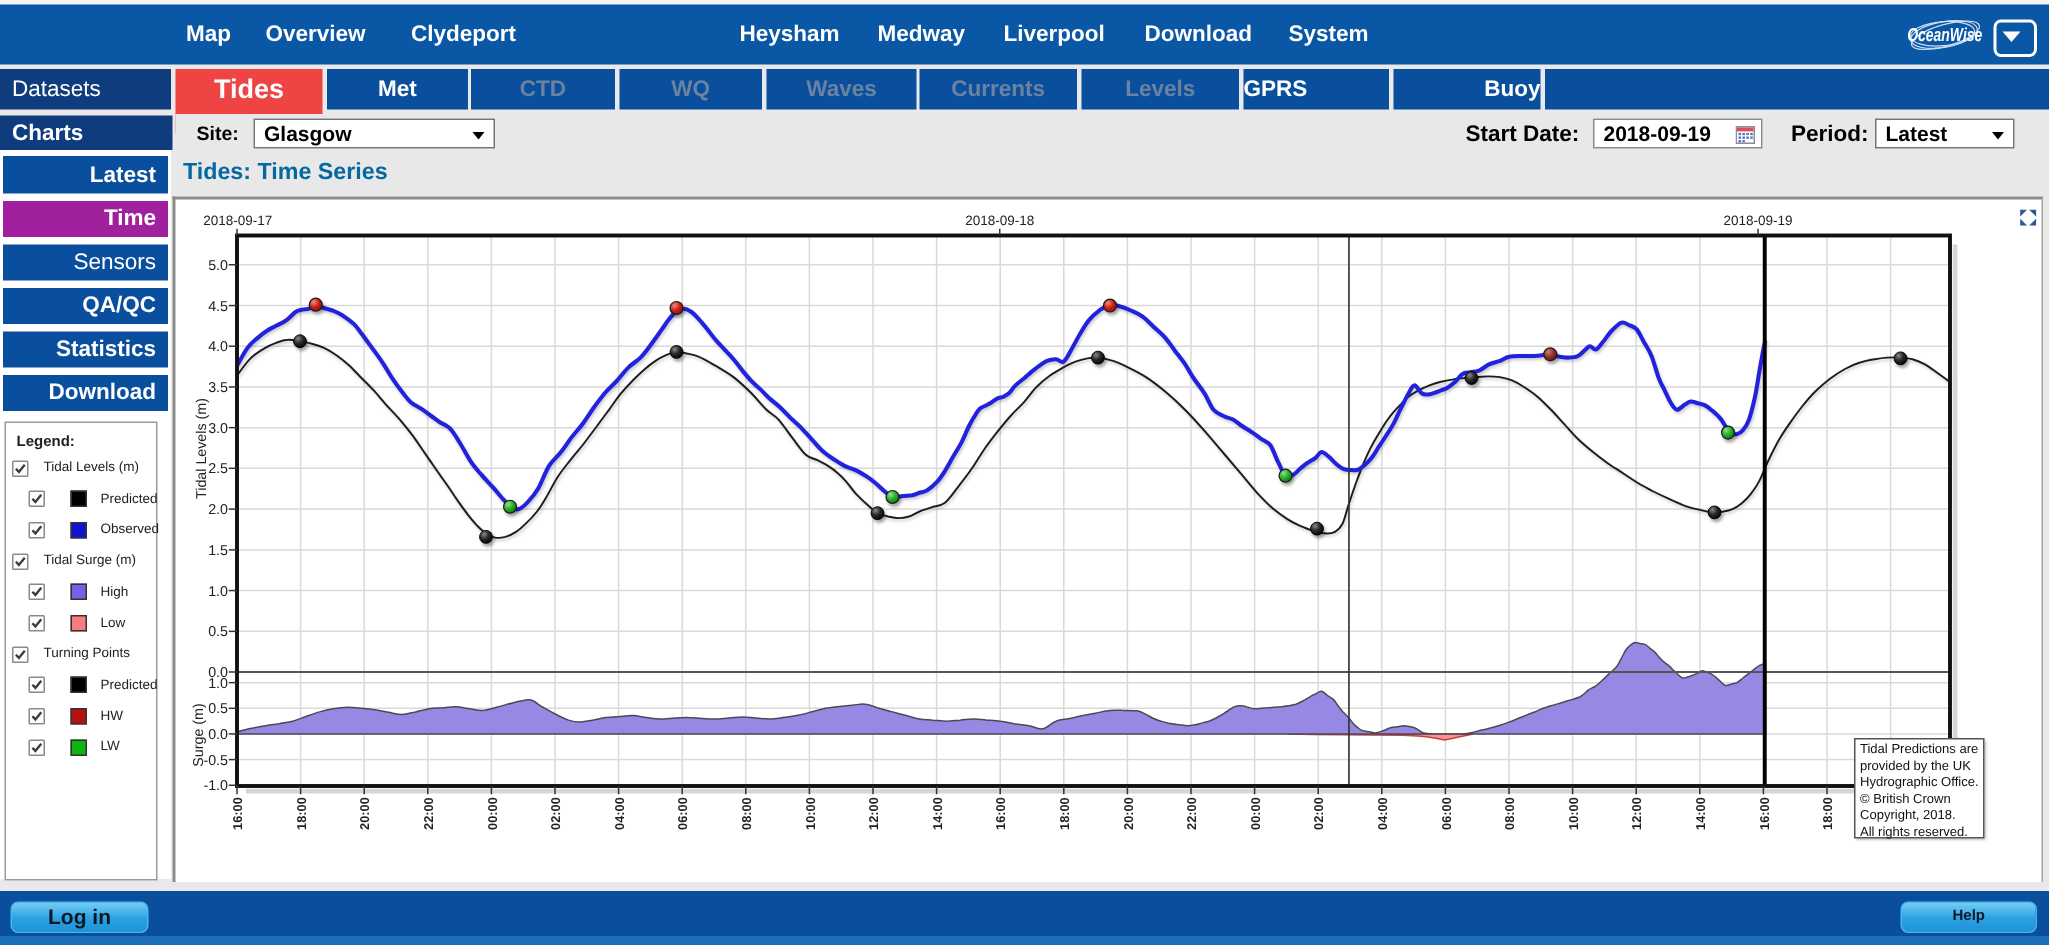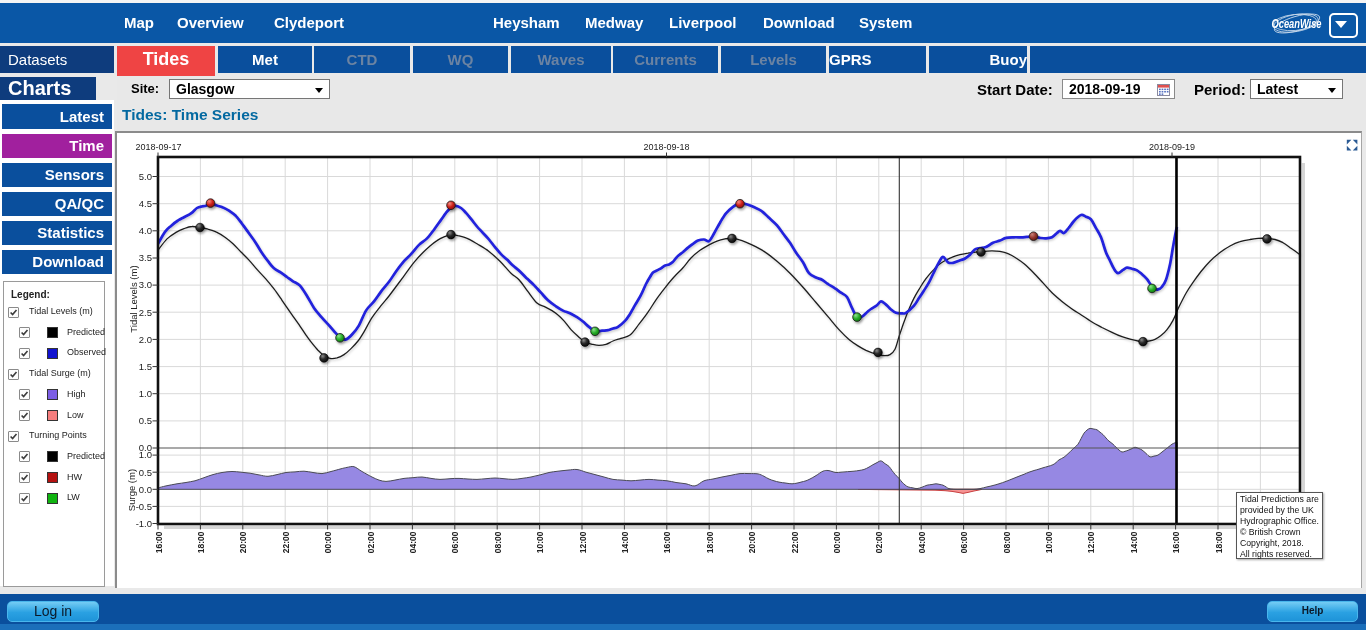--- a/index.html
+++ b/index.html
@@ -39,21 +39,21 @@
     <div style="position:absolute;left:413px;top:0;width:95px;height:27px;background:#0a4f9d;color:#6b83a2;text-align:center;line-height:27px;font-weight:bold;font-size:15px">WQ</div>
     <div style="position:absolute;left:511px;top:0;width:100px;height:27px;background:#0a4f9d;color:#6b83a2;text-align:center;line-height:27px;font-weight:bold;font-size:15px">Waves</div>
     <div style="position:absolute;left:613px;top:0;width:105px;height:27px;background:#0a4f9d;color:#6b83a2;text-align:center;line-height:27px;font-weight:bold;font-size:15px">Currents</div>
     <div style="position:absolute;left:721px;top:0;width:105px;height:27px;background:#0a4f9d;color:#6b83a2;text-align:center;line-height:27px;font-weight:bold;font-size:15px">Levels</div>
     <div style="position:absolute;left:829px;top:0;width:97px;height:27px;background:#0a4f9d;color:#fff;text-align:left;line-height:27px;font-weight:bold;font-size:15px">GPRS</div>
     <div style="position:absolute;left:929px;top:0;width:98px;height:27px;background:#0a4f9d;color:#fff;text-align:right;line-height:27px;font-weight:bold;font-size:15px">Buoy</div>
     <div style="position:absolute;left:1030px;top:0;width:336px;height:27px;background:#0a4f9d"></div>
 </div>
 
 <div class="abs" style="left:117px;top:76px;width:1249px;height:54px;background:#e8e8e8"></div>
-<div class="abs" style="left:0;top:77px;width:96px;height:23px;background:#0e3c7d;color:#fff;font-weight:bold;font-size:20px;line-height:23px;padding-left:8px;box-sizing:border-box">Charts</div>
+<div class="abs" style="left:0;top:77px;width:115px;height:23px;background:#0e3c7d;color:#fff;font-weight:bold;font-size:15px;line-height:23px;padding-left:8px;box-sizing:border-box">Charts</div>
 <div class="abs" style="left:131px;top:81px;font-weight:bold;font-size:13px;color:#000">Site:</div>
 <div class="abs" style="left:169px;top:79px;width:161px;height:20px;background:#fff;border:1px solid #767676;box-sizing:border-box;font-weight:bold;font-size:14px;line-height:18px;padding-left:6px;color:#000">Glasgow<span style="position:absolute;right:6px;top:8px;width:0;height:0;border-left:4px solid transparent;border-right:4px solid transparent;border-top:5px solid #000"></span></div>
 <div class="abs" style="left:977px;top:81px;font-weight:bold;font-size:15px;color:#000">Start Date:</div>
 <div class="abs" style="left:1062px;top:79px;width:113px;height:20px;background:#fff;border:1px solid #8a8a8a;box-sizing:border-box;font-weight:bold;font-size:14px;line-height:18px;padding-left:6px;color:#000">2018-09-19<svg width="13" height="13" viewBox="0 0 13 13" style="position:absolute;right:4px;top:3px">
       <rect x="0.5" y="1.5" width="12" height="11" fill="#fff" stroke="#8a8aa0"></rect>
       <rect x="1" y="2" width="11" height="2.6" fill="#e05050"></rect>
       <g fill="#5570c0">
         <rect x="2" y="5.6" width="1.7" height="1.5"></rect>
         <rect x="4.6" y="5.6" width="1.7" height="1.5"></rect>
         <rect x="7.2" y="5.6" width="1.7" height="1.5"></rect>
@@ -66,21 +66,21 @@
         <rect x="4.6" y="10.4" width="1.7" height="1.5"></rect>
       </g>
     </svg></div>
 <div class="abs" style="left:1194px;top:81px;font-weight:bold;font-size:15px;color:#000">Period:</div>
 <div class="abs" style="left:1250px;top:79px;width:93px;height:20px;background:#fff;border:1px solid #767676;box-sizing:border-box;font-weight:bold;font-size:14px;line-height:18px;padding-left:6px;color:#000">Latest<span style="position:absolute;right:6px;top:8px;width:0;height:0;border-left:4px solid transparent;border-right:4px solid transparent;border-top:5px solid #000"></span></div>
 <div class="abs" style="left:122px;top:106px;font-weight:bold;font-size:15.5px;color:#0369a1">Tides: Time Series</div>
 
 <div class="abs" style="left:0;top:100px;width:114px;height:486px;background:#fff"></div>
 <div style="position:absolute;left:2px;top:104px;width:110px;height:25px;background:#0a4f9d;color:#fff;font-weight:bold;font-size:15px;line-height:25px;text-align:right;padding-right:8px;box-sizing:border-box">Latest</div>
 <div style="position:absolute;left:2px;top:134px;width:110px;height:24px;background:#a1209e;color:#fff;font-weight:bold;font-size:15px;line-height:24px;text-align:right;padding-right:8px;box-sizing:border-box">Time Heysham</div>
-<div style="position:absolute;left:2px;top:163px;width:110px;height:24px;background:#0a4f9d;color:#fff;font-weight:bold;font-size:15px;line-height:24px;text-align:right;padding-right:8px;box-sizing:border-box">Sensors</div>
+<div style="position:absolute;left:2px;top:163px;width:110px;height:24px;background:#0a4f9d;color:#fff;font-weight:normal;font-size:15px;line-height:24px;text-align:right;padding-right:8px;box-sizing:border-box">Sensors</div>
 <div style="position:absolute;left:2px;top:192px;width:110px;height:24px;background:#0a4f9d;color:#fff;font-weight:bold;font-size:15px;line-height:24px;text-align:right;padding-right:8px;box-sizing:border-box">QA/QC</div>
 <div style="position:absolute;left:2px;top:221px;width:110px;height:24px;background:#0a4f9d;color:#fff;font-weight:bold;font-size:15px;line-height:24px;text-align:right;padding-right:8px;box-sizing:border-box">Statistics</div>
 <div style="position:absolute;left:2px;top:250px;width:110px;height:24px;background:#0a4f9d;color:#fff;font-weight:bold;font-size:15px;line-height:24px;text-align:right;padding-right:8px;box-sizing:border-box">Download</div>
 <div style="position:absolute;left:3px;top:281px;width:100px;height:304px;background:#fff;border:1px solid #9a9a9a;font-size:9px;color:#222">
     <div style="position:absolute;left:7px;top:7px;font-weight:bold;font-size:10px">Legend:</div>
     <span style="position:absolute;left:4px;top:25px;width:9px;height:9px;border:1px solid #8a8a8a;background:#fdfdfd;border-radius:1px">
       <svg width="9" height="9" viewBox="0 0 9 9" style="position:absolute;left:0;top:0">
         <path d="M1.6 4.5 L3.6 6.6 L7.5 1.9" fill="none" stroke="#3c3c3c" stroke-width="1.6"></path>
       </svg>
     </span>
@@ -359,14 +359,14 @@
       <path d="M1357.4 139.8 v4.6 l-4.6 -4.6 Z"></path>
       <path d="M1346.8 150.4 v-4.6 l4.6 4.6 Z"></path>
       <path d="M1357.4 150.4 h-4.6 l4.6 -4.6 Z"></path>
     </g>
   </svg>
 
 <div style="position:absolute;left:1236px;top:492px;width:87px;height:67px;background:#fff;border:1px solid #555;box-shadow:1px 1px 2px rgba(0,0,0,.35);font-size:8.7px;line-height:11px;padding:1px 1px 0 3px;box-sizing:border-box;color:#111">Tidal Predictions are provided by the UK Hydrographic Office.<br>© British Crown Copyright, 2018.<br>All rights reserved.</div>
 
 <div class="abs" style="left:0;top:594px;width:1366px;height:36px;background:#0a4f9d"></div>
 <div class="abs" style="left:0;top:624px;width:1366px;height:6px;background:#1b6fba"></div>
-<div class="abs" style="left:7px;top:601px;width:92px;height:21px;border-radius:5px;border:1.5px solid #49b6ec;background:linear-gradient(#74ccf4,#2aa1e2 55%,#1e93d8);box-sizing:border-box;text-align:center;font-weight:normal;font-size:14px;line-height:18px;color:#0b1828">Log in</div>
+<div class="abs" style="left:7px;top:601px;width:92px;height:21px;border-radius:5px;border:1.5px solid #49b6ec;background:linear-gradient(#74ccf4,#2aa1e2 55%,#1e93d8);box-sizing:border-box;text-align:center;font-weight:bold;font-size:14px;line-height:18px;color:#0b1828">Log in</div>
 <div class="abs" style="left:1267px;top:601px;width:91px;height:21px;border-radius:5px;border:1.5px solid #49b6ec;background:linear-gradient(#74ccf4,#2aa1e2 55%,#1e93d8);box-sizing:border-box;text-align:center;font-weight:bold;font-size:10px;line-height:18px;color:#0b1828">Help</div>
 
 </body></html>

